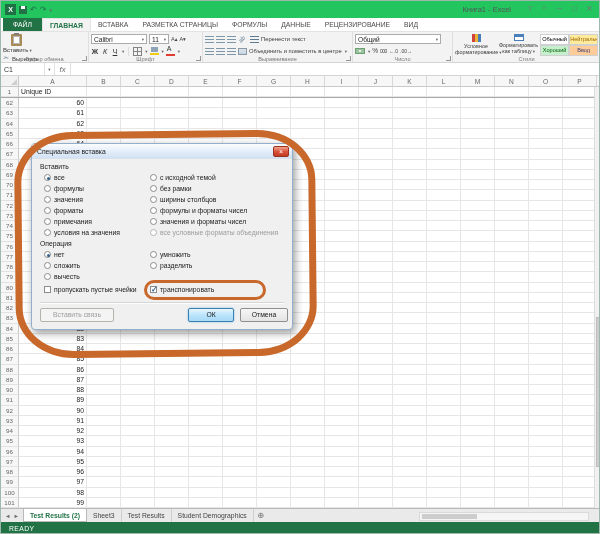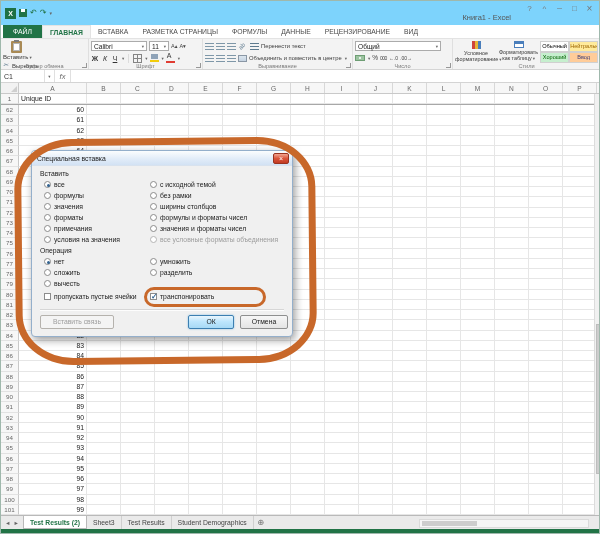--- a/index.html
+++ b/index.html
@@ -1,19 +1,19 @@
 <!DOCTYPE html>
 <html><head>
 <meta charset="utf-8">
 <style>
 *{box-sizing:border-box;margin:0;padding:0}
 body{font-family:"Liberation Sans",sans-serif;background:#bfbfbf}
 #win{position:relative;width:600px;height:534px;background:#fff;overflow:hidden;border:1px solid #9FB8AC}
 
-.titlebar{height:17px;display:flex;padding:12px 4px;background:#7dd3fc;position:relative}
+.titlebar{height:17px;display:flex;align-items:center;padding:5px 4px;background:#22c55e;position:relative}
 .qat{display:flex;align-items:center;gap:3px}
 .xl-logo{width:11px;height:11px;background:#1E7145;position:relative}
 .xl-logo::after{content:"X";position:absolute;left:0;right:0;text-align:center;color:#fff;font-size:7px;font-weight:bold;line-height:11px}
 .save-ic{width:8px;height:8px;background:#217346;position:relative}
 .save-ic::after{content:"";position:absolute;top:0;left:2px;width:4px;height:3px;background:#fff}
 .qic{font-size:8px;line-height:10px;color:#217346}
 .undo::after{content:"↶"}
 .redo::after{content:"↷"}
 .qdd{font-size:5px;color:#666}.qdd::after{content:"▾"}
 .title-text{position:absolute;right:88px;font-size:7.5px;color:#555;white-space:nowrap}

